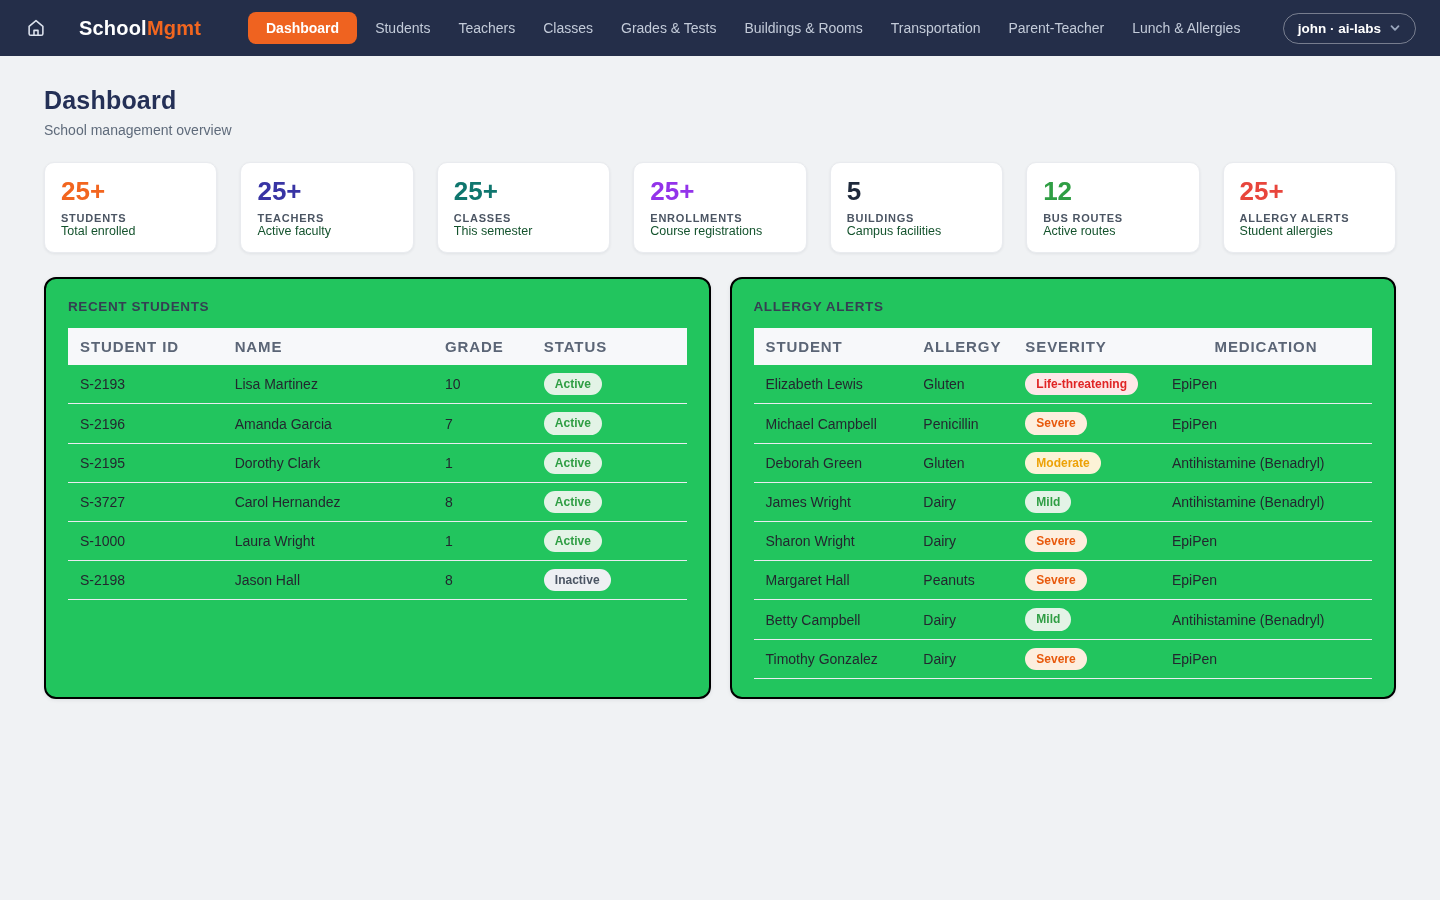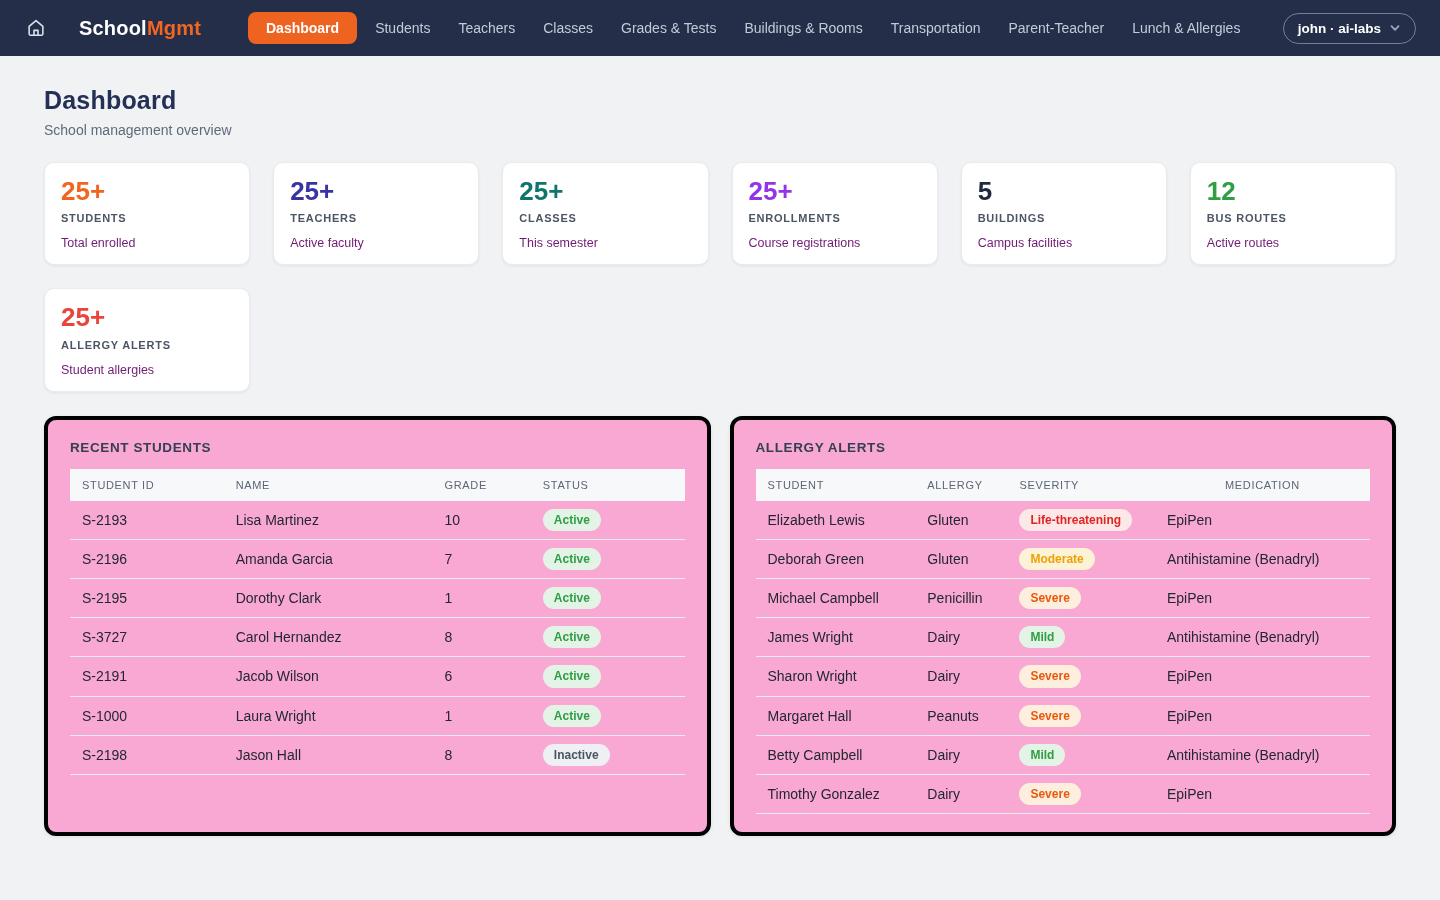--- a/index.html
+++ b/index.html
@@ -86,69 +86,69 @@
   .page-subtitle {
     margin-top:7px;
     font-size:14px;
     color:#5f6b7b;
   }
 
   
   .stats-row {
     margin-top:24px;
     display:grid;
-    grid-template-columns:repeat(6, 1fr);
+    grid-template-columns:repeat(7, 1fr);
     gap:23px;
   }
   .stat-card {
     background:#ffffff;
     border:1px solid #e9ebef;
     border-radius:10px;
     padding:15px 16px 14px 16px;
     box-shadow:0 1px 3px rgba(15,23,42,.07);
   }
   .stat-value { font-size:26px; font-weight:800; line-height:1.05; }
   .stat-label {
     margin-top:7px;
     font-size:11px;
     font-weight:700;
     letter-spacing:.07em;
     text-transform:uppercase;
     color:#4b5563;
   }
-  .stat-sub { margin-top:12px; font-size:12.5px; color:#701a75; }
+  .stat-sub { margin-top:0; font-size:12.5px; color:#14532d; }
 
   
   .panels-row {
     margin-top:24px;
     display:grid;
     grid-template-columns:1fr 1fr;
     gap:19px;
   }
   .panel {
-    background:#f9a8d4;
-    border:4px solid #000000;
+    background:#22c55e;
+    border:2px solid #000000;
     border-radius:12px;
     padding:20px 22px 18px 22px;
     box-shadow:0 1px 4px rgba(15,23,42,.08);
   }
   .panel-title {
     font-size:13.5px;
     font-weight:700;
     letter-spacing:.045em;
     text-transform:uppercase;
     color:#353f52;
     margin-bottom:14px;
   }
   table { width:100%; border-collapse:collapse; font-size:14px; }
   thead th {
     background:#f7f8fa;
     text-align:left;
-    font-size:11px;
-    font-weight:400;
+    font-size:15px;
+    font-weight:700;
     letter-spacing:.06em;
     text-transform:uppercase;
     color:#5b6576;
     padding:10px 12px;
   }
   tbody td {
     padding:8px 12px;
     border-bottom:1px solid #e9ecf0;
     color:#23272f;
     height:34px;
@@ -284,26 +284,20 @@
             <td>1</td>
             <td><span class="badge badge-active">Active</span></td>
           </tr>
           <tr>
             <td>S-3727</td>
             <td>Carol Hernandez</td>
             <td>8</td>
             <td><span class="badge badge-active">Active</span></td>
           </tr>
           <tr>
-            <td>S-2191</td>
-            <td>Jacob Wilson</td>
-            <td>6</td>
-            <td><span class="badge badge-active">Active</span></td>
-          </tr>
-          <tr>
             <td>S-1000</td>
             <td>Laura Wright</td>
             <td>1</td>
             <td><span class="badge badge-active">Active</span></td>
           </tr>
           <tr>
             <td>S-2198</td>
             <td>Jason Hall</td>
             <td>8</td>
             <td><span class="badge badge-inactive">Inactive</span></td>
@@ -324,32 +318,32 @@
           </tr>
         </thead>
         <tbody>
           <tr>
             <td>Elizabeth Lewis</td>
             <td>Gluten</td>
             <td><span class="badge badge-life-threatening">Life-threatening</span></td>
             <td>EpiPen</td>
           </tr>
           <tr>
+            <td>Michael Campbell</td>
+            <td>Penicillin</td>
+            <td><span class="badge badge-severe">Severe</span></td>
+            <td>EpiPen</td>
+          </tr>
+          <tr>
             <td>Deborah Green</td>
             <td>Gluten</td>
             <td><span class="badge badge-moderate">Moderate</span></td>
             <td>Antihistamine (Benadryl)</td>
           </tr>
           <tr>
-            <td>Michael Campbell</td>
-            <td>Penicillin</td>
-            <td><span class="badge badge-severe">Severe</span></td>
-            <td>EpiPen</td>
-          </tr>
-          <tr>
             <td>James Wright</td>
             <td>Dairy</td>
             <td><span class="badge badge-mild">Mild</span></td>
             <td>Antihistamine (Benadryl)</td>
           </tr>
           <tr>
             <td>Sharon Wright</td>
             <td>Dairy</td>
             <td><span class="badge badge-severe">Severe</span></td>
             <td>EpiPen</td>

